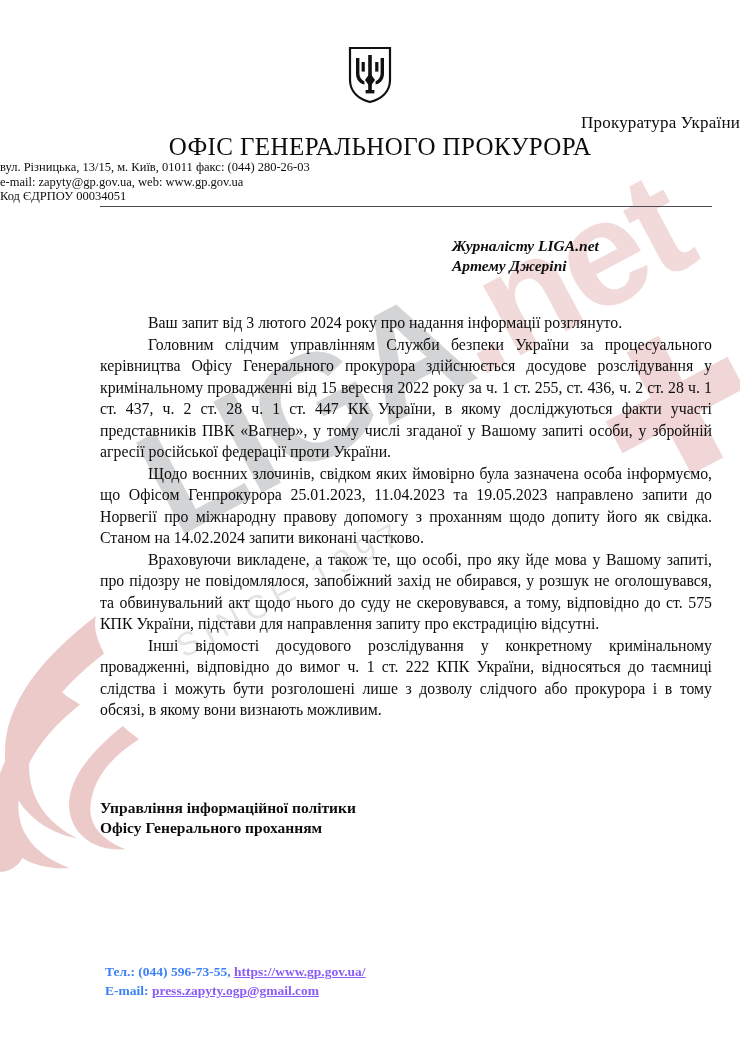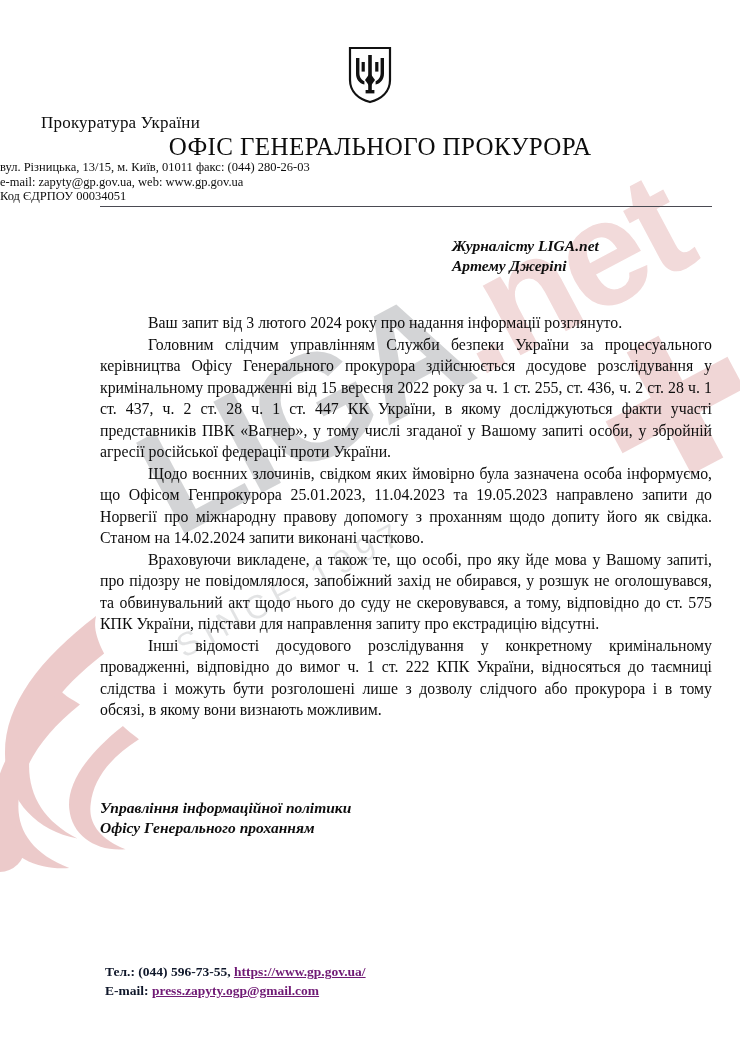--- a/index.html
+++ b/index.html
@@ -88,21 +88,21 @@
     right: 0;
     top: 46px;
     text-align: center;
   }
   .emblem svg { display: inline-block; }
 
   .org-small {
     position: absolute;
     left: 0; right: 0;
     top: 113px;
-    text-align: left;
+    text-align: right;
     font-size: 17px;
     letter-spacing: .2px;
     margin-left: 41px;
   }
   .org-big {
     position: absolute;
     left: 0; right: 0;
     top: 133px;
     text-align: center;
     font-size: 25px;
@@ -156,38 +156,37 @@
   }
   .body p.noindent { text-indent: 0; }
 
   
   .signature {
     position: absolute;
     left: 100px;
     top: 798px;
     font-size: 15.5px;
     font-weight: 700;
-    font-style: italic;
     line-height: 20px;
   }
 
   
   .footer {
     position: absolute;
     left: 105px;
     top: 962px;
     font-size: 13.5px;
     font-weight: 700;
     line-height: 19px;
   }
   .footer a {
-    color: #701a75;
+    color: #8b5cf6;
     text-decoration: underline;
   }
-  .footer .lbl { color: #0f172a; }
+  .footer .lbl { color: #3b82f6; }
 </style>
 </head>
 <body>
 
 <div id="page">
 
   <div class="watermark">
 
     <svg class="wm-flame" viewBox="0 0 200 200">
       <path d="M112 6 C70 38 44 72 44 108 C44 141 66 166 98 172 C74 160 62 141 62 118 C62 90 82 62 118 34 C112 22 110 14 112 6 Z" fill="#e4b5b5"></path>

